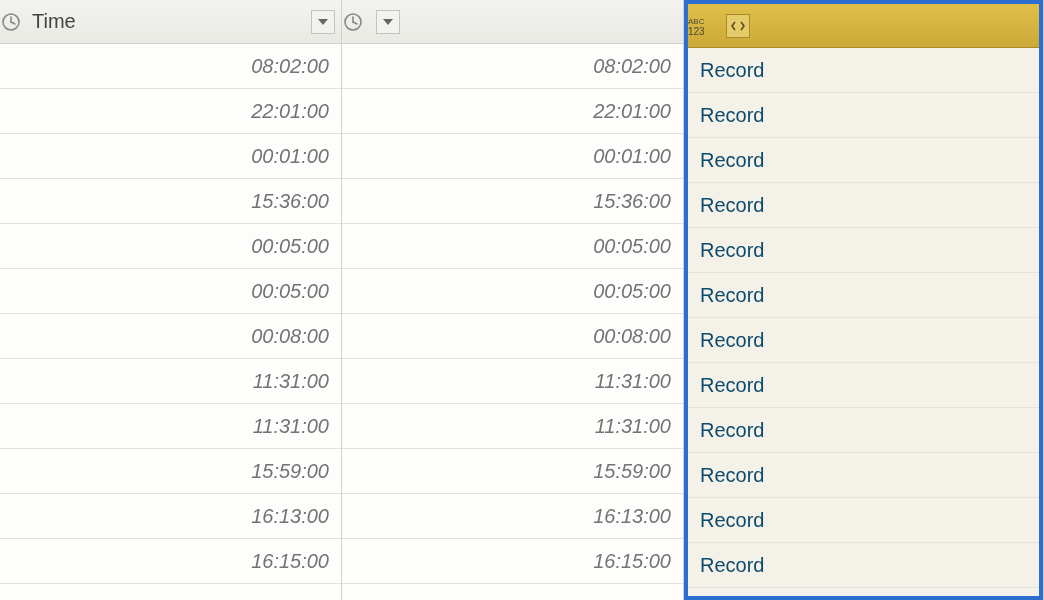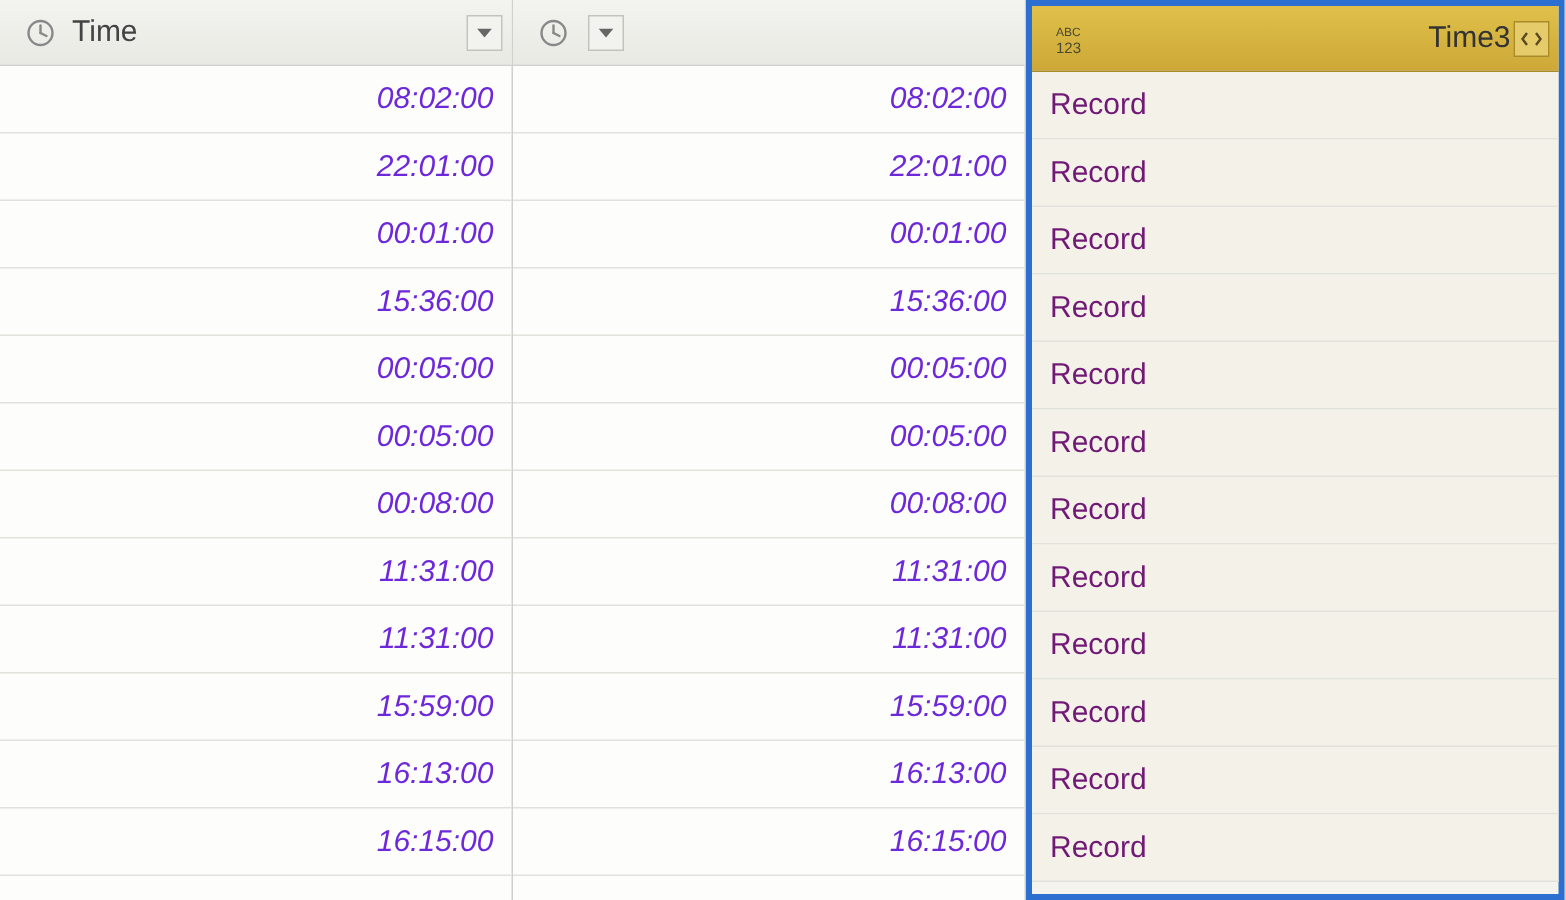--- a/index.html
+++ b/index.html
@@ -31,21 +31,21 @@
     }
     .col-time3-wrapper {
       border: 4px solid #2d6fd1;
       height: 100%;
       box-sizing: border-box;
     }
     .header {
       display: flex;
       align-items: center;
       height: 44px;
-      padding: 0 6px 0 16px;
+      padding: 0 6px 0 0;
       background: linear-gradient(#f3f3ef, #e9e9e4);
       border-bottom: 1px solid #d0d0cc;
       color: #444;
       font-size: 20px;
       position: relative;
     }
     .header.selected {
       background: linear-gradient(#e0c04a, #cda838);
       color: #3a3a2a;
       border-bottom: 1px solid #a88c28;
@@ -84,28 +84,28 @@
     .header.selected .header-btn {
       border-color: #a88c28;
       background: #e6cb6a;
     }
     .cell {
       height: 45px;
       line-height: 45px;
       padding: 0 12px;
       border-bottom: 1px solid #e2e2dc;
       font-style: italic;
-      color: #6d28d9;
+      color: #737373;
       text-align: right;
       font-size: 20px;
     }
     .col-time3 .cell {
       text-align: left;
       font-style: normal;
-      color: #701a75;
+      color: #0c4a6e;
       background: #f4f1e8;
     }
     svg { display: block; }
   </style>
 </head>
 <body>
 
 <div class="table">
 
   <div class="column col-time">
@@ -169,21 +169,20 @@
 
   <div class="column col-time3">
     <div class="col-time3-wrapper">
       <div class="header selected">
         <span class="type-icon any">
           <svg width="28" height="20" viewBox="0 0 28 20">
             <text x="0" y="8" font-size="8" fill="#4a4a30" font-family="Segoe UI, Arial">ABC</text>
             <text x="0" y="19" font-size="10" fill="#4a4a30" font-family="Segoe UI, Arial">123</text>
           </svg>
         </span>
-        <span class="header-label">Time3</span>
         <span class="header-btn">
           <svg width="14" height="12" viewBox="0 0 14 12">
             <path d="M4 2 L1 6 L4 10" fill="none" stroke="#5a4a20" stroke-width="1.6"></path>
             <path d="M10 2 L13 6 L10 10" fill="none" stroke="#5a4a20" stroke-width="1.6"></path>
           </svg>
         </span>
       </div>
       <div class="cell">Record</div>
       <div class="cell">Record</div>
       <div class="cell">Record</div>

